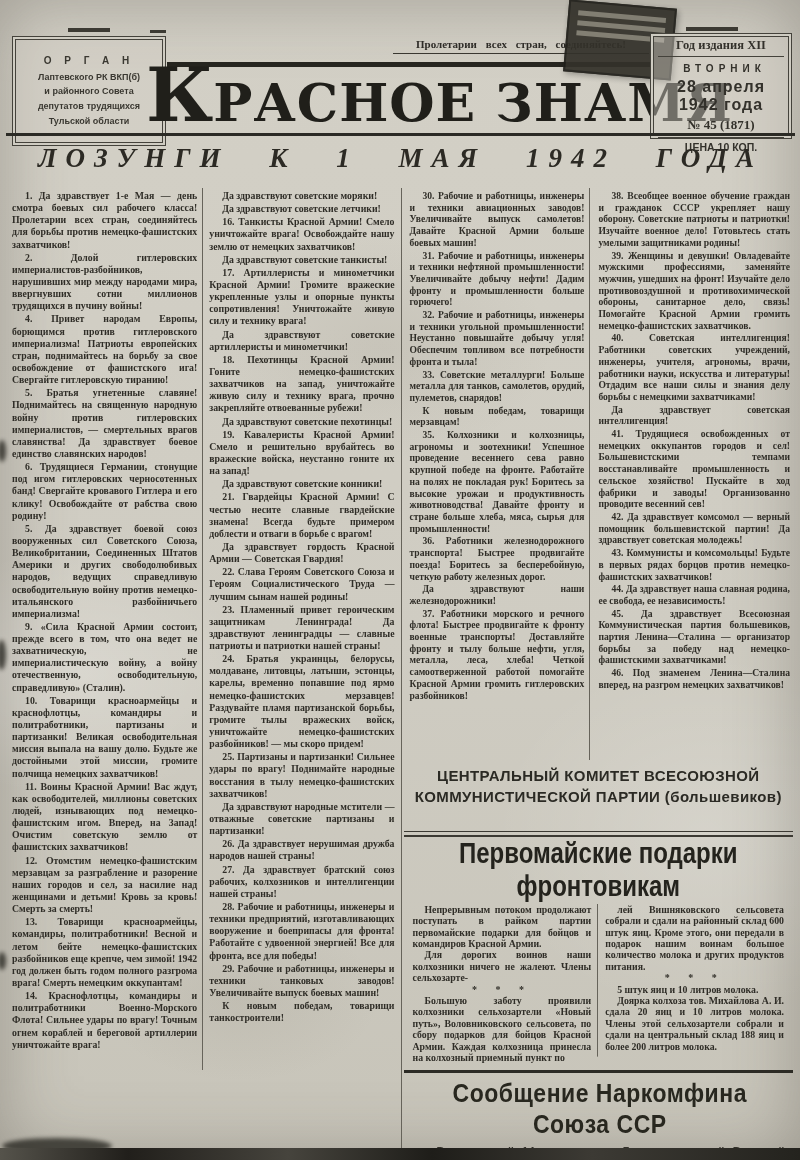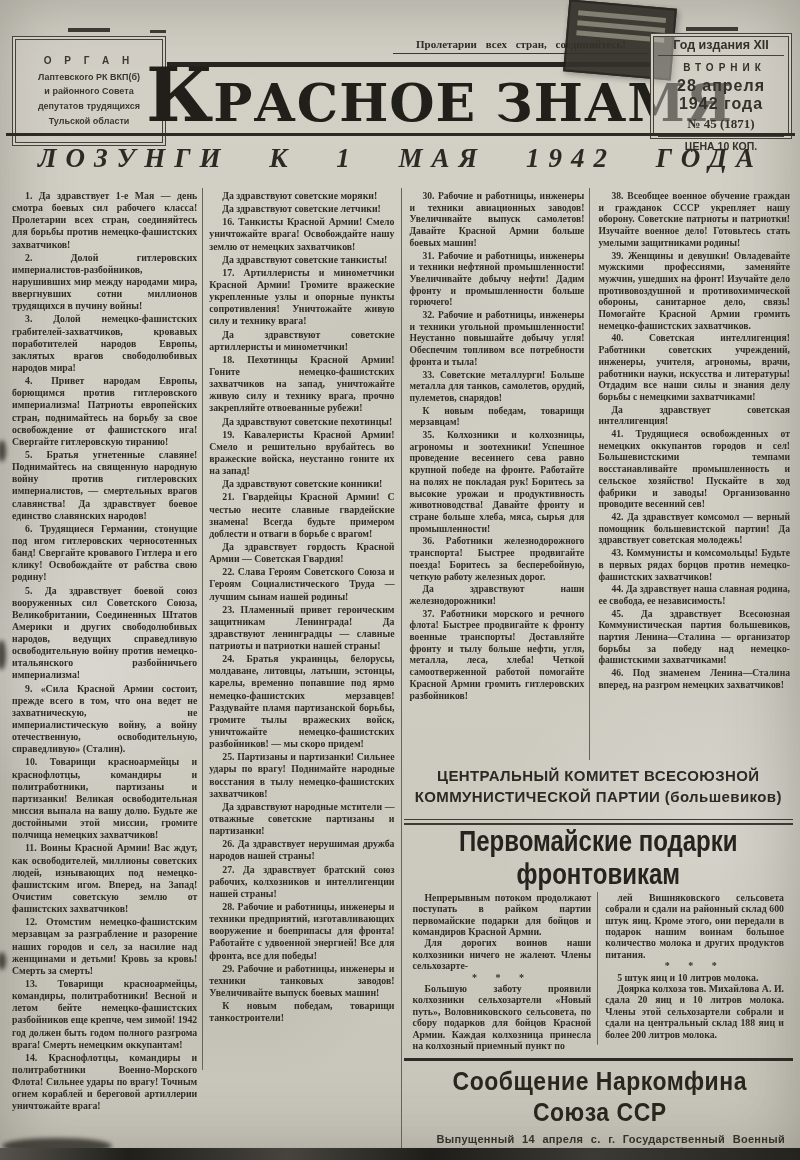--- a/index.html
+++ b/index.html
@@ -16,21 +16,21 @@
   
   .header{position:absolute;left:0;top:0;right:0;height:140px;}
   .dbox{border:1px solid #44423b;box-shadow:inset 0 0 0 2px #cfccc2,inset 0 0 0 3px #44423b;
     background:rgba(210,207,197,.45);}
   .organ-box{position:absolute;left:12px;top:36px;width:140px;height:100px;
     display:flex;flex-direction:column;justify-content:center;text-align:center;
     font-family:"Liberation Sans",sans-serif;font-weight:bold;font-size:9px;line-height:1.65;color:#3a3831;padding:4px 6px;}
   .organ-box div:first-child{letter-spacing:5px;font-size:10px;}
   .issue-box{position:absolute;right:8px;top:33px;width:140px;height:104px;
     text-align:center;font-family:"Liberation Sans",sans-serif;color:#33312b;}
-  .issue-edition{font-family:Liberation Sans, sans-serif;font-weight:bold;font-size:12.5px;
+  .issue-edition{font-family:Liberation Serif, serif;font-weight:bold;font-size:12.5px;
     padding:4px 0 3px;border-bottom:1px solid #44423b;margin:0 7px;}
   .issue-weekday{font-weight:bold;letter-spacing:5px;font-size:10px;margin-top:6px;padding-left:7px;}
   .issue-date{font-weight:bold;font-size:16px;line-height:1.12;margin-top:4px;letter-spacing:1px;}
   .issue-no{font-family:"Liberation Serif",serif;font-weight:bold;font-size:13px;margin-top:3px;}
   .issue-price{border-top:1px solid #44423b;margin:4px 7px 0;font-weight:bold;font-size:10.5px;padding-top:3px;}
   .slogan{position:absolute;left:393px;top:38px;width:256px;text-align:center;
     font-weight:bold;font-size:11px;border-bottom:1px solid #3a3831;padding-bottom:3px;word-spacing:6px;}
   .title-bar{position:absolute;left:167px;top:62px;width:486px;height:5px;background:#26251f;}
   .masthead-title{position:absolute;left:146px;top:57px;width:520px;white-space:nowrap;
     font-family:"DejaVu Serif",serif;font-weight:bold;color:#201f1a;line-height:76px;}
@@ -52,21 +52,21 @@
   .scol p{margin:0 0 1px;text-indent:13px;}
   .half-left .scol{width:50%;padding:2px 6px 0 6px;font-size:9.8px;line-height:1.24;}
   .col1{background:linear-gradient(#66635a,#66635a) right top/1px 882px no-repeat;}
   .half-right{border-left:1px solid #66635a;}
   .slogan-pair{display:flex;height:572px;overflow:hidden;}
   .slogan-pair .scol{font-size:9.6px;line-height:1.22;}
   .col3{width:48%;padding:2px 6px 0 8px;box-sizing:border-box;
     background:linear-gradient(#66635a,#66635a) right top/1px 100% no-repeat;}
   .col4{width:52%;padding:2px 5px 0 8px;box-sizing:border-box;}
   .signature{text-align:center;font-family:"Liberation Sans",sans-serif;font-weight:bold;
-    font-size:15px;line-height:1.4;margin:5px 4px 12px;letter-spacing:.4px;color:#2b2a24;}
+    font-size:15px;line-height:1.4;margin:5px 4px 24px;letter-spacing:.4px;color:#2b2a24;}
   .rule-double{border-top:1px solid #3c3a33;border-bottom:2px solid #3c3a33;height:3px;margin:0 2px;}
   
   .article1{padding:2px 4px 0;}
   .article1 h2{margin:3px 0 6px;text-align:center;font-family:"Liberation Sans",sans-serif;
     font-size:24px;transform:scaleY(1.2);color:#24231d;letter-spacing:0;}
   .art-cols{display:flex;}
   .art-col{width:50%;box-sizing:border-box;padding:0 7px;font-size:9.8px;line-height:1.16;
     text-align:justify;font-weight:bold;color:#2f2d27;}
   .art-col p{margin:0;text-indent:12px;}
   .art-col.first{background:linear-gradient(#66635a,#66635a) right top/1px 96% no-repeat;}
@@ -122,21 +122,20 @@
 
   <div class="headline-band">
     <div class="headline">ЛОЗУНГИ К 1 МАЯ 1942 ГОДА</div>
   </div>
 
   <div class="body-row">
     <div class="half half-left">
       <div class="scol col1">
           <p>1. Да здравствует 1-е Мая — день смотра боевых сил рабочего класса! Пролетарии всех стран, соединяйтесь для борьбы против немецко-фашистских захватчиков!</p>
           <p>2. Долой гитлеровских империалистов-разбойников, нарушивших мир между народами мира, ввергнувших сотни миллионов трудящихся в пучину войны!</p>
-          <p>3. Долой немецко-фашистских грабителей-захватчиков, кровавых поработителей народов Европы, заклятых врагов свободолюбивых народов мира!</p>
           <p>4. Привет народам Европы, борющимся против гитлеровского империализма! Патриоты европейских стран, поднимайтесь на борьбу за свое освобождение от фашистского ига! Свергайте гитлеровскую тиранию!</p>
           <p>5. Братья угнетенные славяне! Поднимайтесь на священную народную войну против гитлеровских империалистов, — смертельных врагов славянства! Да здравствует боевое единство славянских народов!</p>
           <p>6. Трудящиеся Германии, стонущие под игом гитлеровских черносотенных банд! Свергайте кровавого Гитлера и его клику! Освобождайте от рабства свою родину!</p>
           <p>5. Да здравствует боевой союз вооруженных сил Советского Союза, Великобритании, Соединенных Штатов Америки и других свободолюбивых народов, ведущих справедливую освободительную войну против немецко-итальянского разбойничьего империализма!</p>
           <p>9. «Сила Красной Армии состоит, прежде всего в том, что она ведет не захватническую, не империалистическую войну, а войну отечественную, освободительную, справедливую» (Сталин).</p>
           <p>10. Товарищи красноармейцы и краснофлотцы, командиры и политработники, партизаны и партизанки! Великая освободительная миссия выпала на вашу долю. Будьте же достойными этой миссии, громите полчища немецких захватчиков!</p>
           <p>11. Воины Красной Армии! Вас ждут, как освободителей, миллионы советских людей, изнывающих под немецко-фашистским игом. Вперед, на Запад! Очистим советскую землю от фашистских захватчиков!</p>
           <p>12. Отомстим немецко-фашистским мерзавцам за разграбление и разорение наших городов и сел, за насилие над женщинами и детьми! Кровь за кровь! Смерть за смерть!</p>
           <p>13. Товарищи красноармейцы, командиры, политработники! Весной и летом бейте немецко-фашистских разбойников еще крепче, чем зимой! 1942 год должен быть годом полного разгрома врага! Смерть немецким оккупантам!</p>
           <p>14. Краснофлотцы, командиры и политработники Военно-Морского Флота! Сильнее удары по врагу! Точным огнем кораблей и береговой артиллерии уничтожайте врага!</p>

